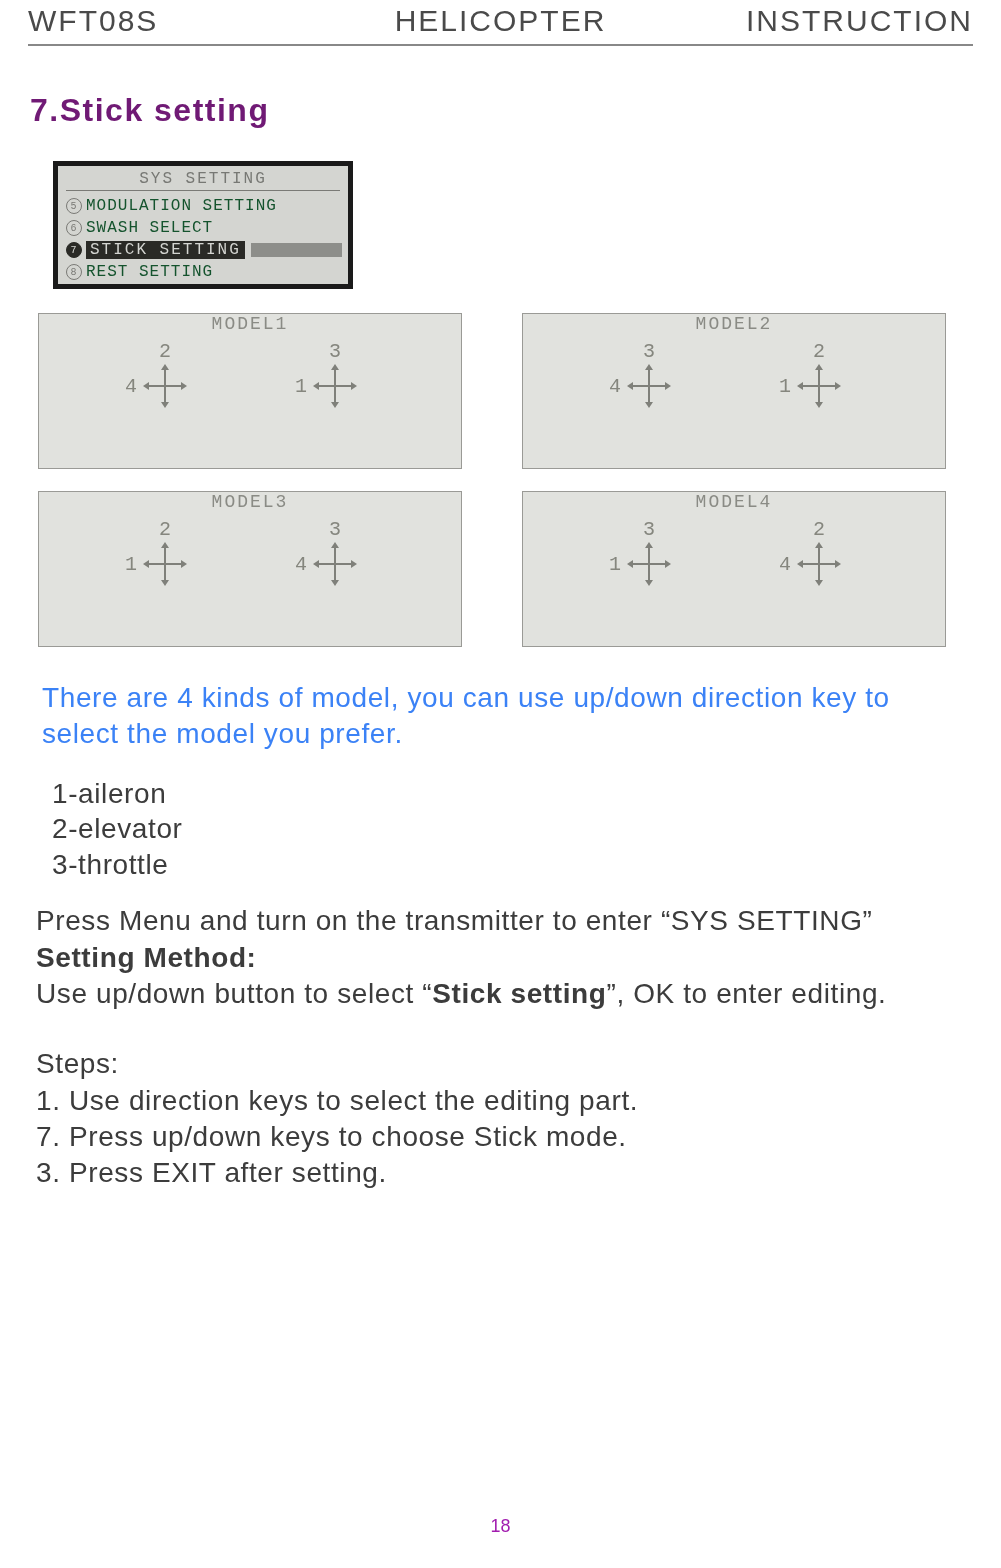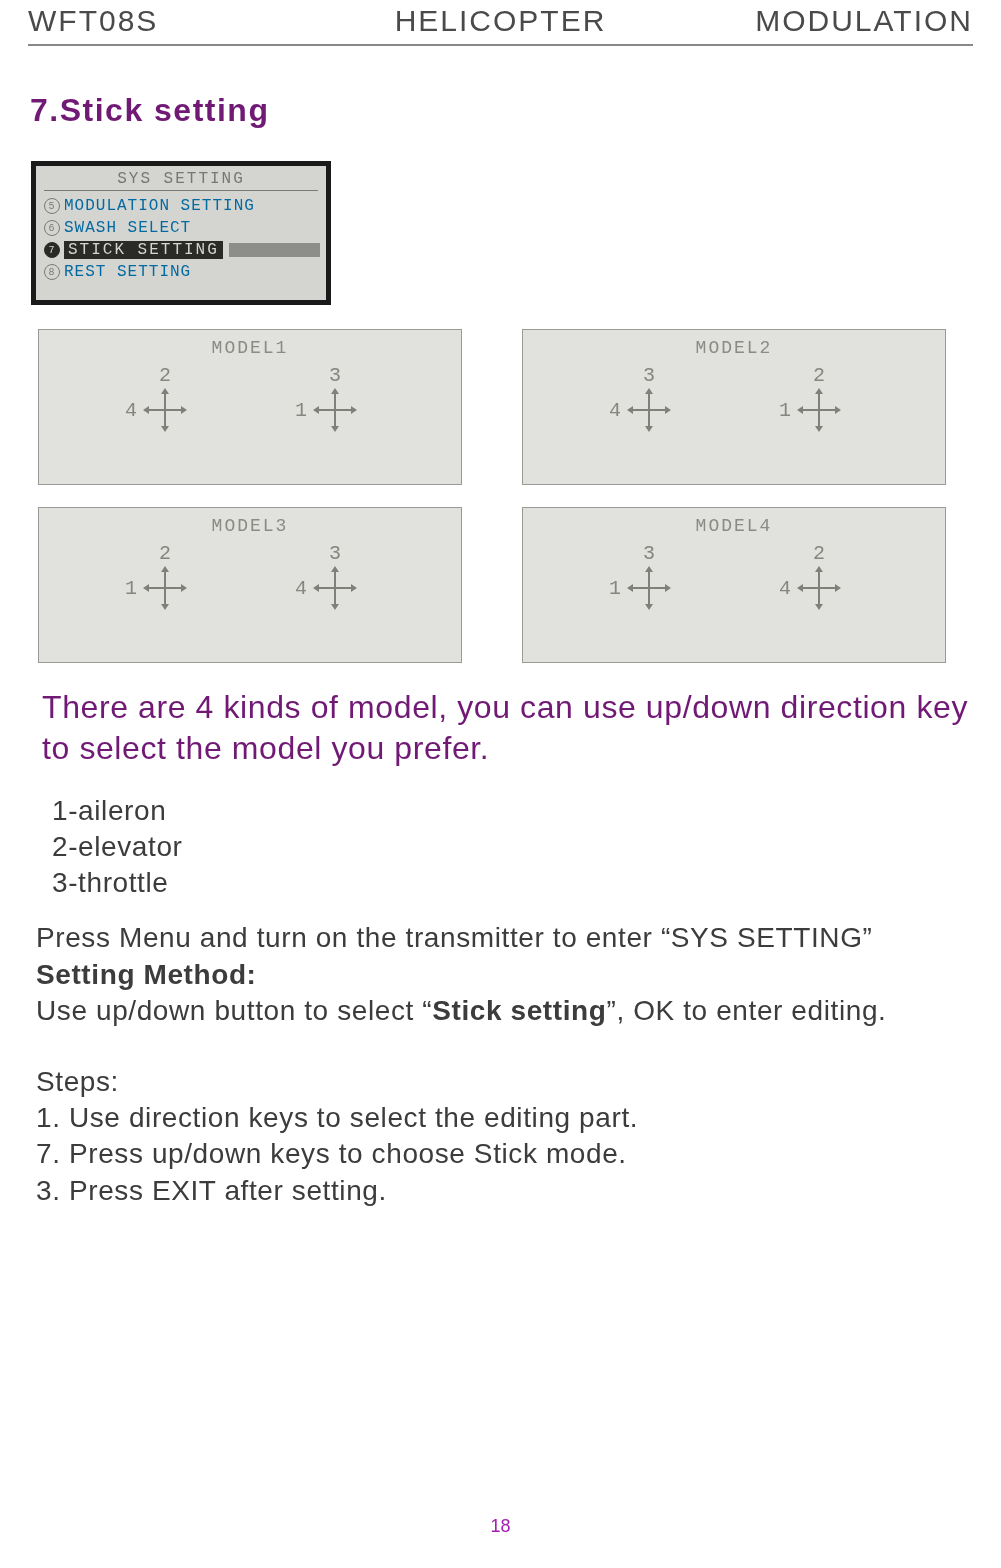--- a/index.html
+++ b/index.html
@@ -39,23 +39,23 @@
     font-size: 32px;
     font-weight: bold;
     letter-spacing: 1.5px;
     margin: 46px 0 32px 2px;
     color: #701a75;
   }
 
   
   .sys-box {
     width: 300px;
-    height: 144px;
+    height: 128px;
     border: 5px solid #1a1a1a;
-    margin-left: 3px;
+    margin-left: 25px;
     background: #d4d5d1;
     font-family: "Courier New", monospace;
     font-size: 16px;
     color: #5a5b57;
     padding: 4px 6px 4px 6px;
     letter-spacing: 1px;
   }
   .sys-title {
     text-align: center;
     font-size: 16px;
@@ -82,21 +82,21 @@
     border:1px solid #7a7a76;
     border-radius: 50%;
     font-size: 10px;
     color:#7a7a76;
   }
   .sys-num.filled {
     background: #2a2a26;
     color:#d4d5d1;
     border-color:#2a2a26;
   }
-  .sys-text { color:#0369a1; }
+  .sys-text { color:#14532d; }
   .sys-row.selected .sel-rect {
     display:inline-block;
     background:#2a2a26;
     color:#d4d5d1;
     padding:0 4px;
     letter-spacing:2px;
   }
   .sys-row.selected .sel-trail {
     display:inline-block;
     flex:1;
@@ -114,21 +114,20 @@
     margin: 24px 10px 0 10px;
     width: 908px;
   }
   .model-box {
     border: 1px solid #9a9a96;
     background: #e1e2de;
     height: 156px;
     font-family: "Courier New", monospace;
     color:#85867e;
     position: relative;
-    padding-top:8px;
   }
   .model-title {
     text-align:center;
     font-size:18px;
     letter-spacing:2px;
     color:#8a8b85;
     margin-bottom:6px;
   }
   .stick-area {
     display:flex;
@@ -174,25 +173,25 @@
   .cross .arrow {
     position:absolute; width:0; height:0; border-style:solid;
   }
   .arr-up    { left:50%; top:-2px;  transform:translateX(-50%); border-width:0 4px 6px 4px; border-color:transparent transparent #7f807a transparent; }
   .arr-down  { left:50%; bottom:-2px; transform:translateX(-50%); border-width:6px 4px 0 4px; border-color:#7f807a transparent transparent transparent; }
   .arr-left  { top:50%; left:-2px; transform:translateY(-50%); border-width:4px 6px 4px 0; border-color:transparent #7f807a transparent transparent; }
   .arr-right { top:50%; right:-2px; transform:translateY(-50%); border-width:4px 0 4px 6px; border-color:transparent transparent transparent #7f807a; }
 
   
   .body-text {
-    font-size: 32px;
+    font-size: 28px;
     line-height: 1.28;
     letter-spacing: 0.6px;
-    color:#701a75;
-    margin: 24px 0 0 14px;
+    color:#3b82f6;
+    margin: 33px 0 0 14px;
     width: 930px;
   }
   .legend {
     font-size: 28px;
     line-height: 1.28;
     margin: 24px 0 0 24px;
     letter-spacing: 0.6px;
     color:#3c3c3c;
   }
   .method-block {
@@ -221,21 +220,21 @@
   }
 </style>
 </head>
 <body>
 
 <div class="page">
 
   <div class="header-row">
     <div class="header-left">WFT08S</div>
     <div class="header-center">HELICOPTER</div>
-    <div class="header-right">MODULATION</div>
+    <div class="header-right">INSTRUCTION</div>
   </div>
   <hr class="hr-line">
 
   <div class="section-title">7.Stick setting</div>
 
   <div class="sys-box">
     <div class="sys-title">SYS SETTING</div>
     <div class="sys-underline"></div>
 
     <div class="sys-row">

